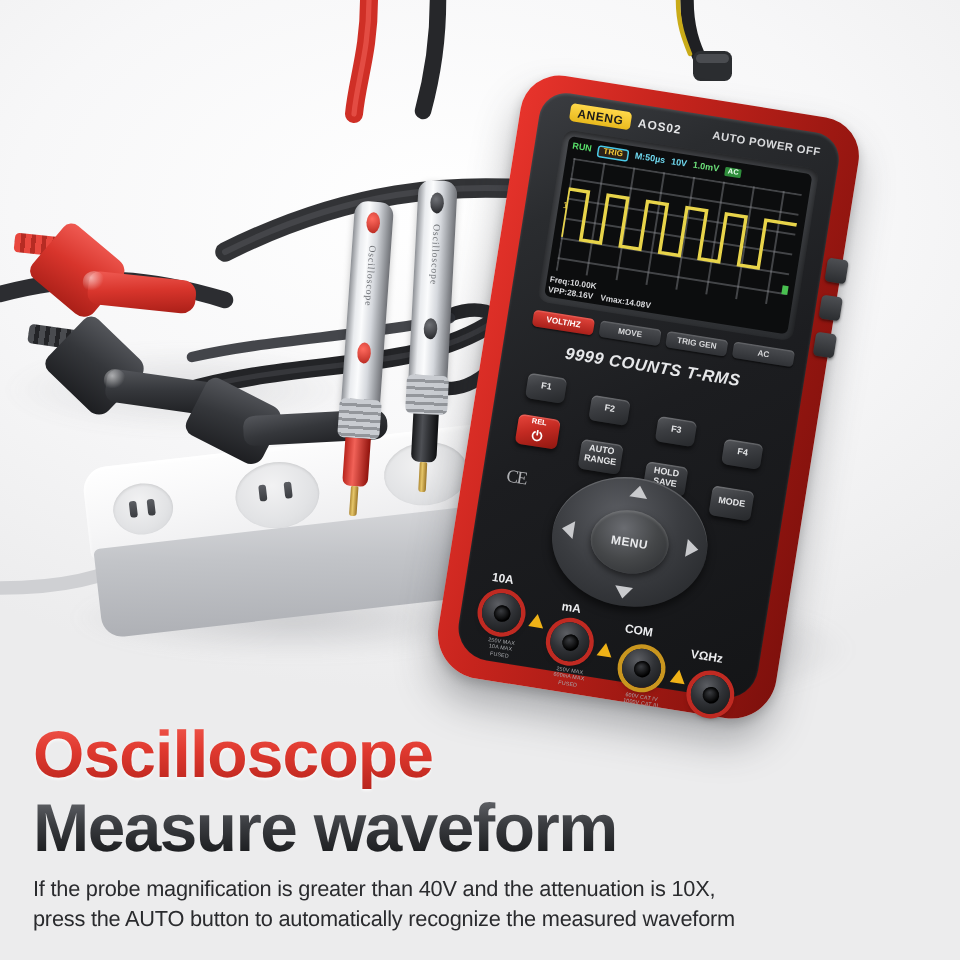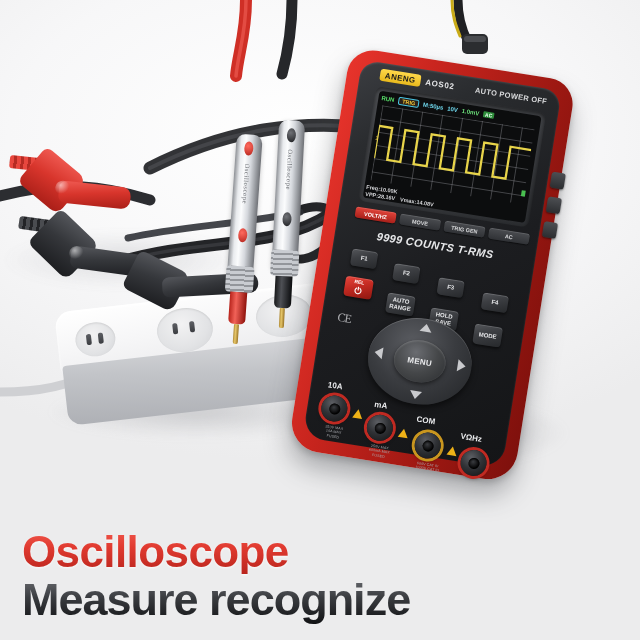--- a/index.html
+++ b/index.html
@@ -535,16 +535,20 @@
 
       <div class="jack red" style="left:160px;top:368px;">
         <div class="jack-hole"></div>
       </div>
       <div class="jack-lbl" style="left:156px;top:352px;">VΩHz</div>
     </div>
   </div>
 
   <div class="copy">
     <div class="h1">Oscilloscope</div>
-    <div class="h2">Measure recognize</div>
+    <div class="h2">Measure waveform</div>
+    <div class="body-copy">
+      <div>If the probe magnification is greater than 40V and the attenuation is 10X,</div>
+      <div>press the AUTO button to automatically recognize the measured waveform</div>
+    </div>
   </div>
 
 </div>
 
 </body></html>

